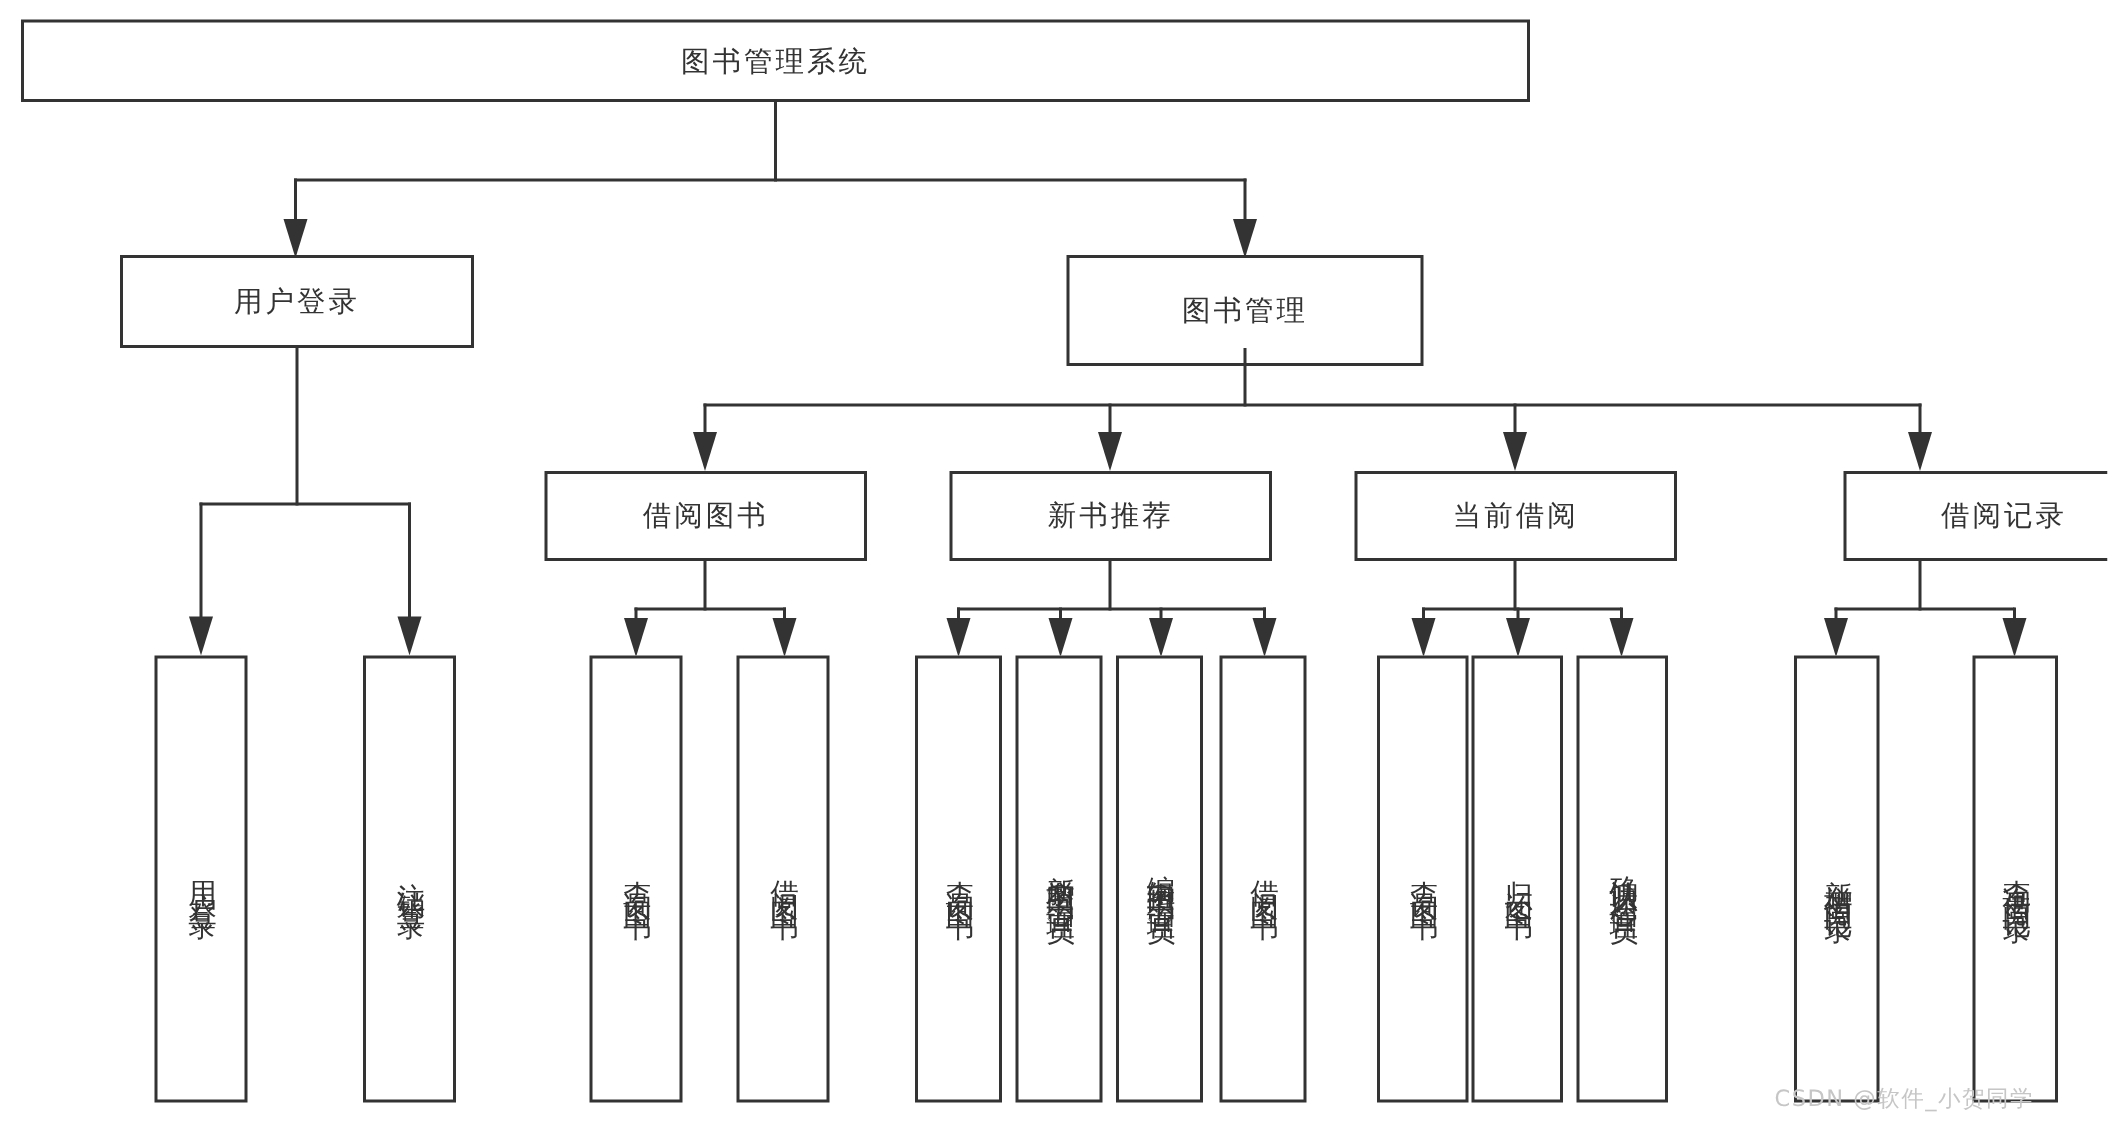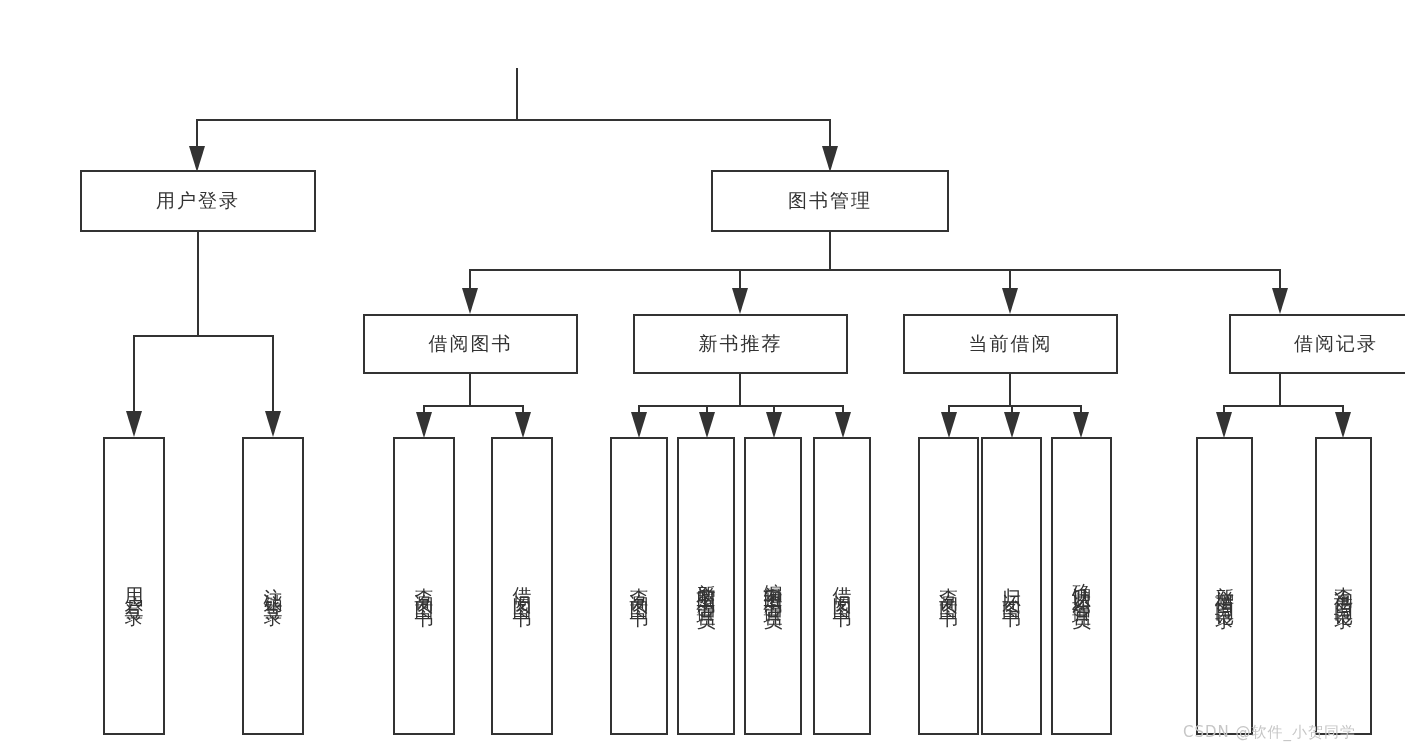--- a/index.html
+++ b/index.html
@@ -45,32 +45,35 @@
     font-size:15px;letter-spacing:1px;
     color:var(--wm,#c6c6c6);
     white-space:nowrap;
   }
 </style>
 </head>
 <body>
 
 <div class="canvas">
 
+  <div class="node" style="left:14px;top:13px;width:1006px;height:55px;">
+    <span>图书管理系统</span>
+  </div>
 
   <div class="vl" style="left:516px;top:68px;height:53px;"></div>
   <div class="hl" style="left:196px;top:119px;width:635px;"></div>
   <div class="vl" style="left:196px;top:119px;height:29px;"></div>
   <div class="arrow" style="left:189px;top:146px;"></div>
   <div class="vl" style="left:829px;top:119px;height:29px;"></div>
   <div class="arrow" style="left:822px;top:146px;"></div>
 
   <div class="node" style="left:80px;top:170px;width:236px;height:62px;">
     <span>用户登录</span>
   </div>
-  <div class="node" style="left:711px;top:170px;width:238px;height:62px;">
+  <div class="node" style="left:711px;top:170px;width:238px;height:74px;">
     <span>图书管理</span>
   </div>
 
   <div class="vl" style="left:197px;top:232px;height:105px;"></div>
   <div class="hl" style="left:133px;top:335px;width:141px;"></div>
   <div class="vl" style="left:133px;top:335px;height:78px;"></div>
   <div class="arrow" style="left:126px;top:411px;"></div>
   <div class="vl" style="left:272px;top:335px;height:78px;"></div>
   <div class="arrow" style="left:265px;top:411px;"></div>
 

